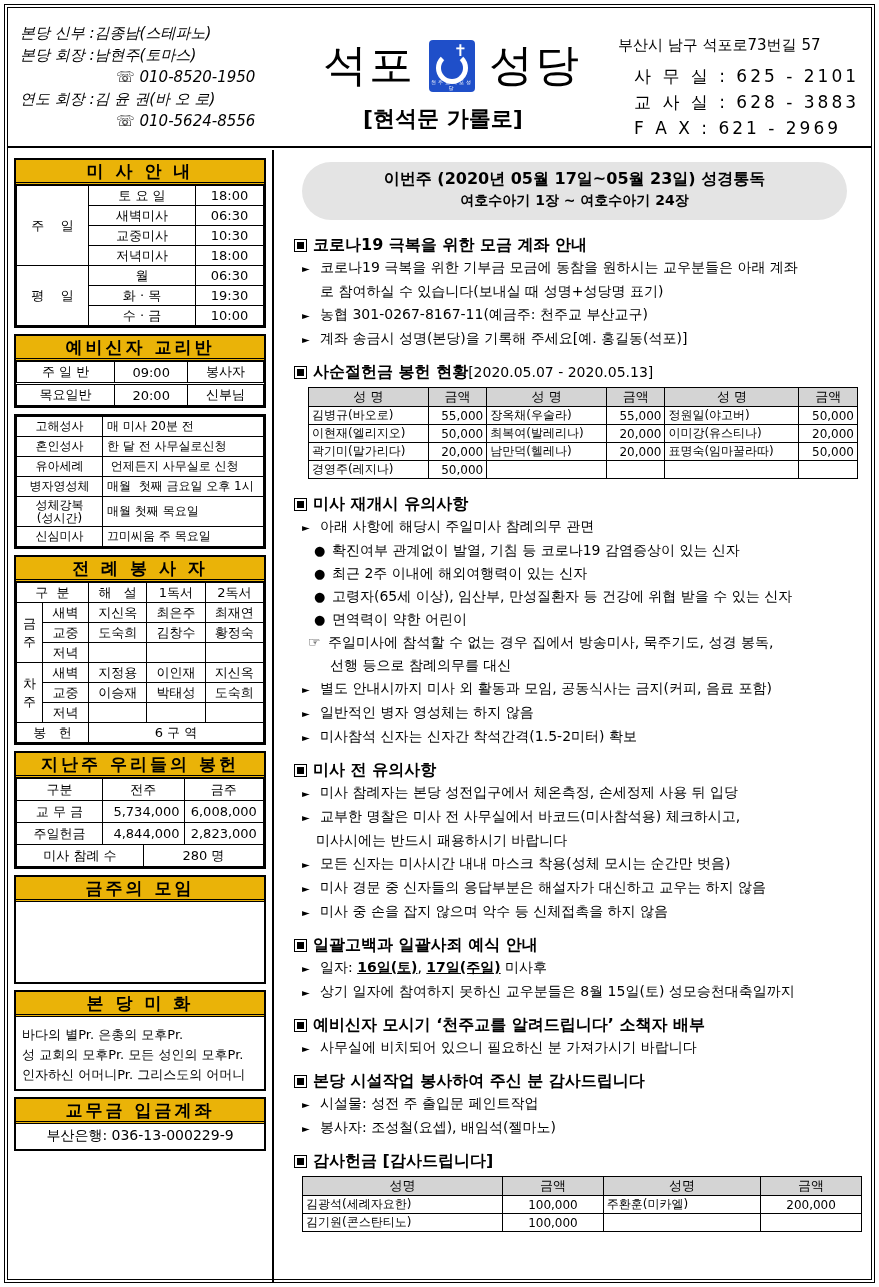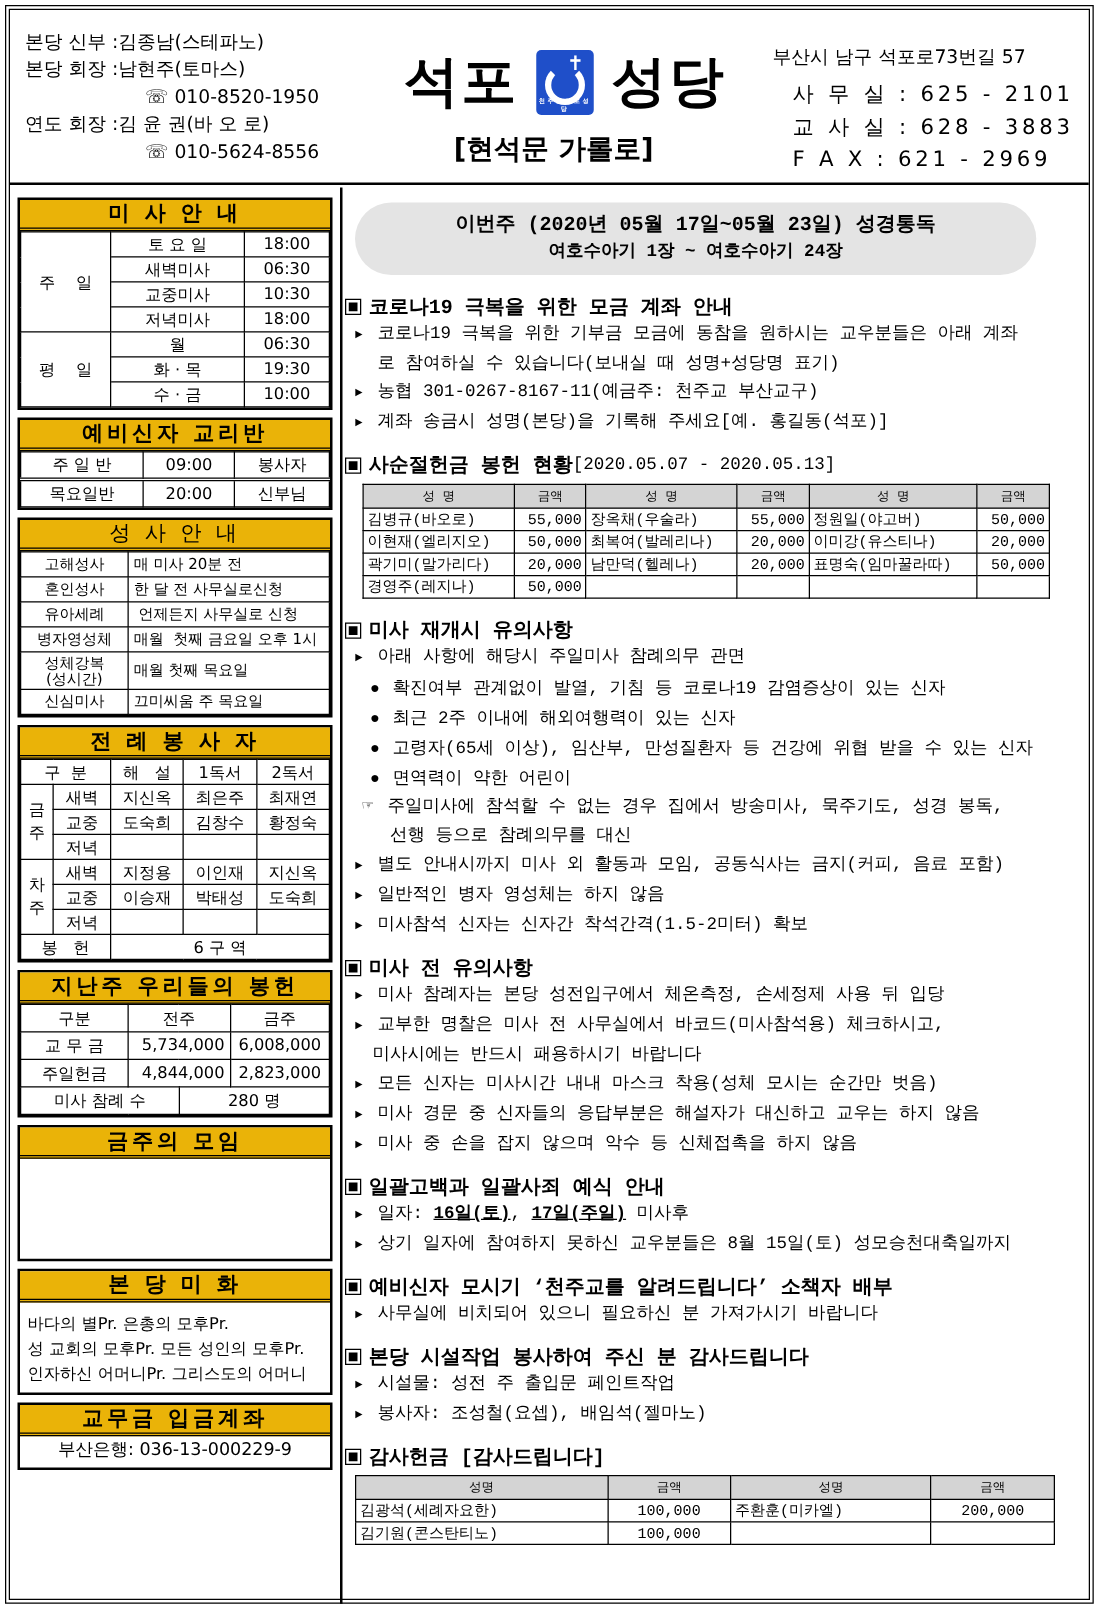--- a/index.html
+++ b/index.html
@@ -1,58 +1,58 @@
 <!DOCTYPE html>
 <html><head>
 <meta charset="utf-8">
 <style>
   * { box-sizing: border-box; margin: 0; padding: 0; }
   body { width: 879px; height: 1287px; background: #fff; font-family: "DejaVu Sans", "Liberation Sans", sans-serif; color: #000; overflow: hidden; }
   .page { position: absolute; left: 4px; top: 4px; width: 871px; height: 1279px; border: 3px double #000; border-width: 4px; border-style: double; }
   .header { position: absolute; left: 0; top: 0; width: 863px; height: 140px; border-bottom: 2px solid #000; }
   .hdr-left { position: absolute; left: 12px; top: 14px; font-size: 15px; line-height: 22px; }
-  .hdr-left .row { white-space: pre; height: 22px; }
+  .hdr-left .row { white-space: pre; height: 22px; font-style: italic; }
   .hdr-left .phone { padding-left: 96px; }
-  .hdr-title { position: absolute; left: 315px; top: 28px; font-size: 44px; font-weight: bold; letter-spacing: 2px; display: flex; align-items: center; }
+  .hdr-title { position: absolute; left: 315px; top: 28px; font-size: 44px; font-weight: normal; letter-spacing: 2px; display: flex; align-items: center; }
   .logo { width: 46px; height: 52px; background: #1f4fc9; border-radius: 4px; margin: 0 14px; position: relative; }
   .logo .ring { position: absolute; left: 7px; top: 12px; width: 32px; height: 32px; border: 5px solid #fff; border-radius: 50%; border-top-color: transparent; }
   .logo .cross { position: absolute; right: 6px; top: 3px; color: #fff; font-size: 16px; line-height: 16px; }
   .logo .txt { position: absolute; left: 2px; bottom: 1px; width: 42px; font-size: 5px; color:#fff; text-align:center; }
   .hdr-sub { position: absolute; left: 355px; top: 96px; font-size: 22px; font-weight: bold; }
   .hdr-right { position: absolute; left: 610px; top: 28px; font-size: 15px; }
   .hdr-right .addr { margin-bottom: 8px; }
   .hdr-right .tel { font-size: 17px; line-height: 26px; letter-spacing: 3px; padding-left: 16px; }
   .sidebar { position: absolute; left: 0; top: 142px; width: 266px; height: 1133px; border-right: 2px solid #000; padding: 8px 6px 0 6px; }
   .box { border: 2px solid #000; margin-bottom: 6px; }
   .box-title { background: #eab308; text-align: center; font-weight: bold; font-size: 17px; border-bottom: 3px double #000; height: 25px; line-height: 22px; letter-spacing: 3px; }
   table.grid { border-collapse: collapse; width: 100%; font-size: 13px; }
   table.grid td { border: 1px solid #000; text-align: center; height: 20px; padding: 0 2px; }
   table.grid td.left { text-align: left; padding-left: 4px; }
   table.grid td.right { text-align: right; padding-right: 4px; }
   .empty-body { height: 80px; }
   .empty-body2 { height: 90px; }
   .prayer { font-size: 13px; line-height: 20px; padding: 8px 6px; height: 72px; }
   .account { font-size: 14px; text-align: center; line-height: 19px; padding: 2px 0 4px; }
-  .main { position: absolute; left: 258px; top: 142px; width: 593px; height: 1133px; padding: 8px 10px 0 10px; font-family: Liberation Mono, monospace; }
+  .main { position: absolute; left: 276px; top: 142px; width: 593px; height: 1133px; padding: 8px 10px 0 10px; }
   .reading { margin: 4px 0 0 8px; width: 545px; height: 58px; background: #e4e4e4; border-radius: 29px; text-align: center; font-weight: bold; }
   .reading .l1 { font-size: 16px; padding-top: 7px; }
   .reading .l2 { font-size: 14px; padding-top: 2px; }
   .sec-title { font-size: 16px; font-weight: bold; margin-top: 10px; height: 22px; display: flex; align-items: center; }
   .sq { display: inline-block; width: 13px; height: 13px; border: 1px solid #000; margin-right: 6px; position: relative; }
   .sq::after { content: ""; position: absolute; left: 2px; top: 2px; width: 7px; height: 7px; background: #000; }
   .sec-title .sub { font-weight: normal; font-size: 14px; }
   .item { font-size: 14px; line-height: 23px; padding-left: 8px; }
   .item .arr { display: inline-block; width: 18px; font-size: 10px; }
   .item.cont { padding-left: 26px; }
   .dot { font-size: 14px; line-height: 23px; padding-left: 20px; }
   .dot .b { display: inline-block; width: 18px; font-size: 13px; }
   .note { font-size: 14px; line-height: 23px; padding-left: 14px; }
   .note.cont { padding-left: 36px; }
   table.donate { border-collapse: collapse; margin: 4px 0 0 14px; width: 550px; font-size: 12px; }
-  table.donate th { background: #d4d4d4; font-weight: normal; border: 1px solid #000; font-size: 10px; height: 19px; }
+  table.donate th { background: #d4d4d4; font-weight: normal; border: 1px solid #000; font-size: 13px; height: 19px; }
   table.donate td { border: 1px solid #000; height: 17px; padding: 0 3px; }
   table.donate td.amt { text-align: right; }
   table.donate td.amtc { text-align: center; }
   .u { text-decoration: underline; font-weight: bold; }
 </style>
 </head>
 <body>
 
 <div class="page">
 
@@ -134,21 +134,20 @@
         <tr>
               <td style="height:22px">목요일반</td>
               <td>20:00</td>
               <td>신부님</td>
             </tr>
       </tbody>
         </table>
     </div>
 
     <div class="box">
-      <div class="box-title" style="font-weight:normal">성 사 안 내</div>
       <table class="grid" style="font-size:12px">
         <tbody>
             <tr>
               <td style="width:86px;height:17px">고해성사</td>
               <td class="left">매 미사 20분 전</td>
             </tr>
         <tr>
               <td style="height:17px">혼인성사</td>
               <td class="left">한 달 전 사무실로신청</td>
             </tr>

